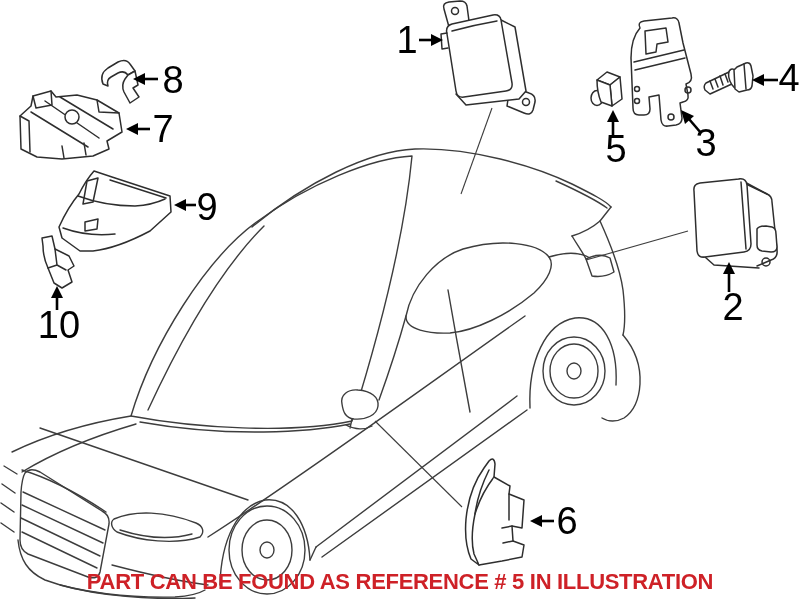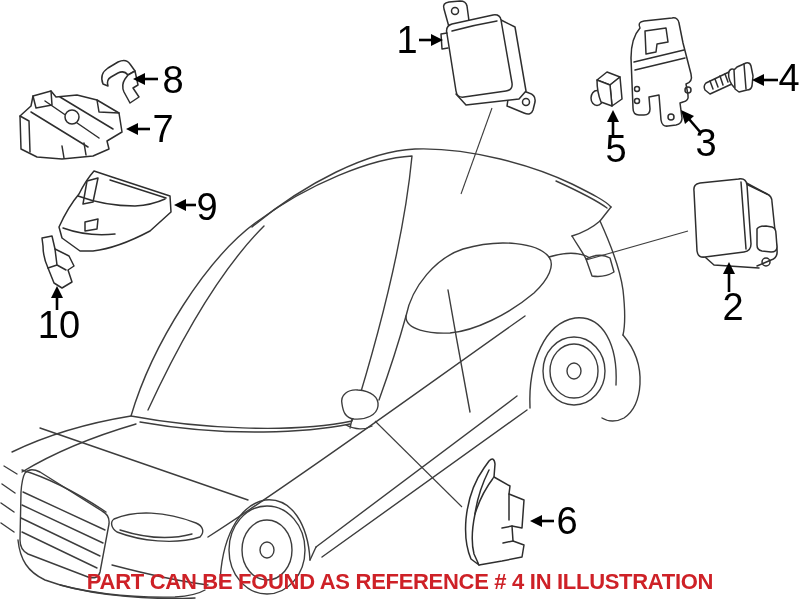--- a/index.html
+++ b/index.html
@@ -215,14 +215,14 @@
       <line class="ashaft" x1="196" y1="205" x2="186" y2="205"></line>
       <polygon class="ahead" points="174,205 186,199 186,211"></polygon>
     </g>
     <g>
       <text class="callout-num" x="59" y="325" text-anchor="middle" dominant-baseline="central">10</text>
       <line class="ashaft" x1="57" y1="310" x2="57" y2="298"></line>
       <polygon class="ahead" points="57,286 51,298 63,298"></polygon>
     </g>
   </svg>
 
-  <div class="note">PART CAN BE FOUND AS REFERENCE # 4 IN ILLUSTRATION</div>
+  <div class="note">PART CAN BE FOUND AS REFERENCE # 5 IN ILLUSTRATION</div>
 </div>
 
 </body></html>

